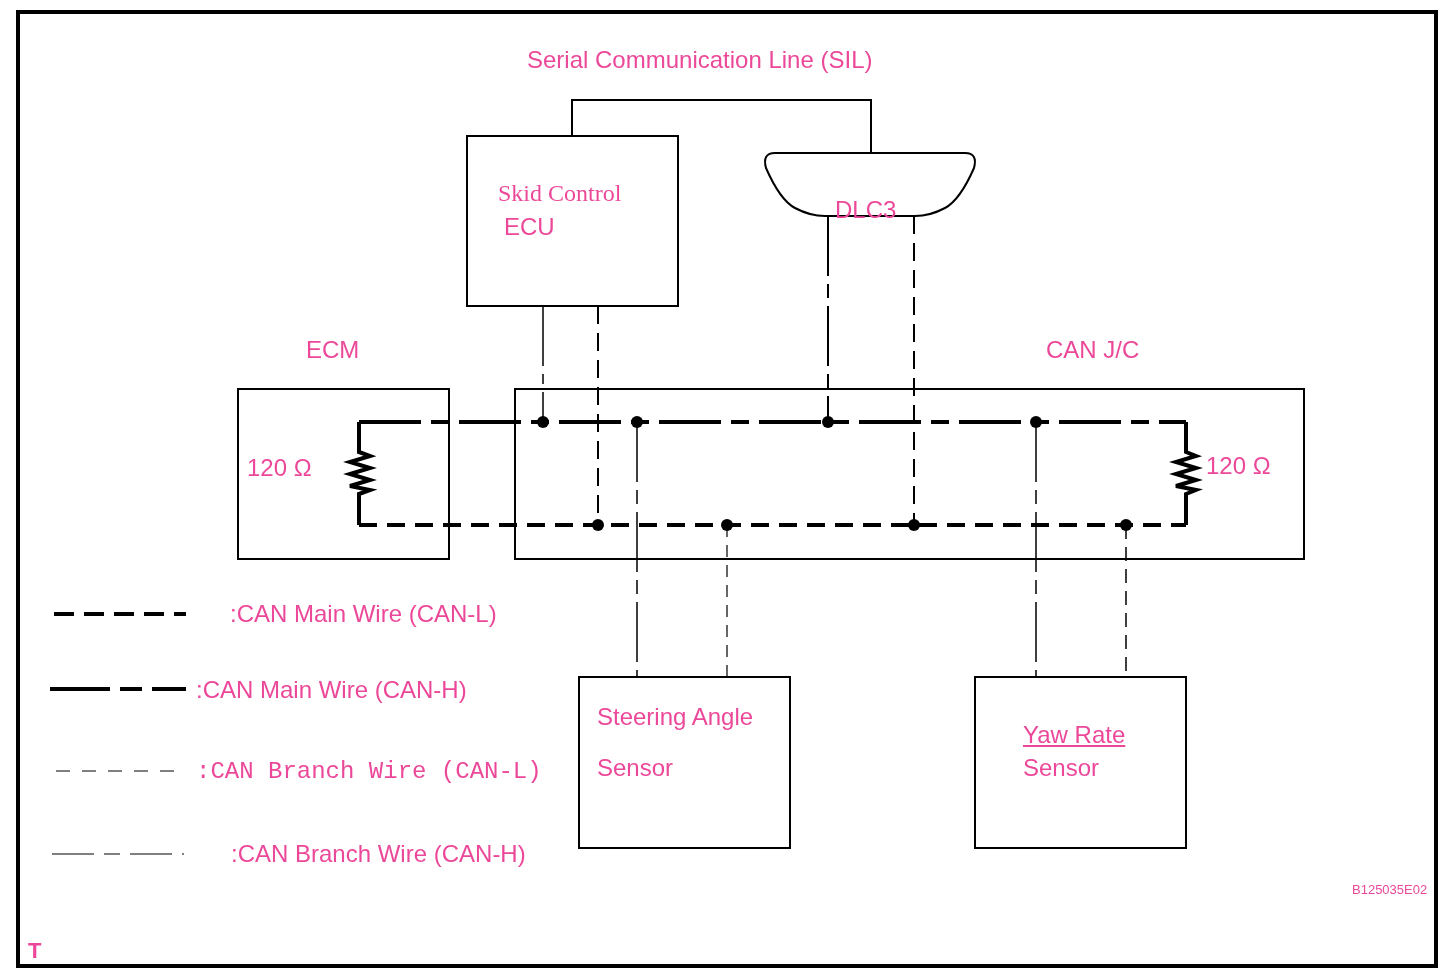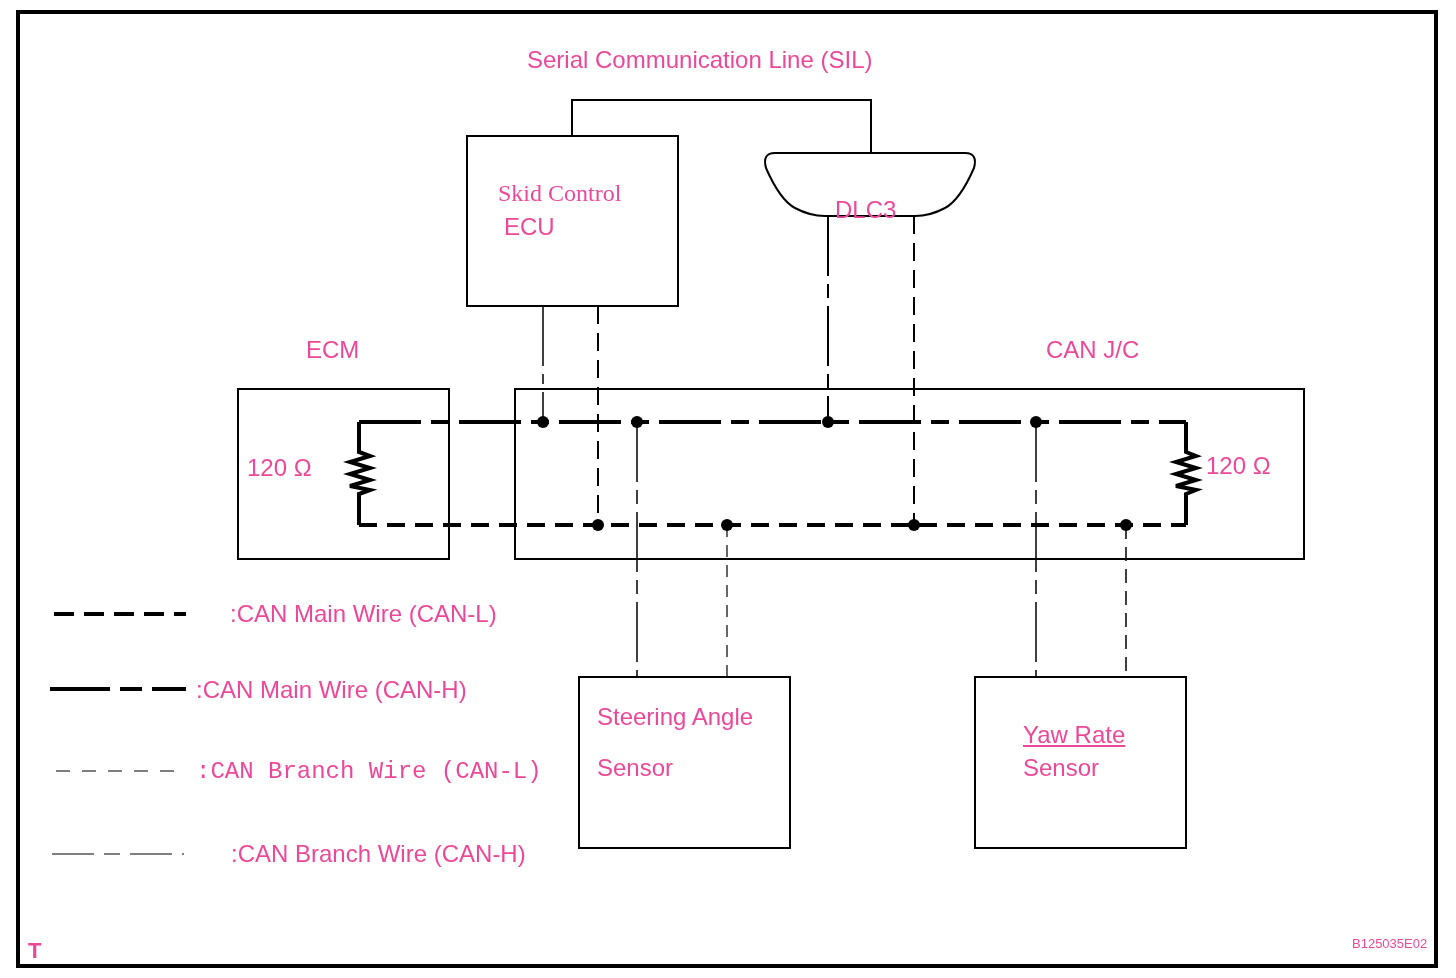--- a/index.html
+++ b/index.html
@@ -82,13 +82,13 @@
 
 <div class="lbl" style="left:1023px; top:718px;text-decoration:underline;">Yaw Rate</div>
 <div class="lbl" style="left:1023px; top:751px;">Sensor</div>
 
 <div class="lbl" style="left:196px; top:597px;margin-left:34px;">:CAN Main Wire (CAN-L)</div>
 <div class="lbl" style="left:196px; top:673px;">:CAN Main Wire (CAN-H)</div>
 <div class="lbl" style="left:196px; top:755px;font-family:Liberation Mono, monospace;">:CAN Branch Wire (CAN-L)</div>
 <div class="lbl" style="left:196px; top:837px;margin-left:35px;">:CAN Branch Wire (CAN-H)</div>
 
 <div class="lbl tmark" style="left:28px; top:934px;">T</div>
-<div class="lbl small" style="left:1352px; top:936px;">B125035E02</div>
+<div class="lbl small" style="left:1352px; top:882px;">B125035E02</div>
 
 </body></html>

